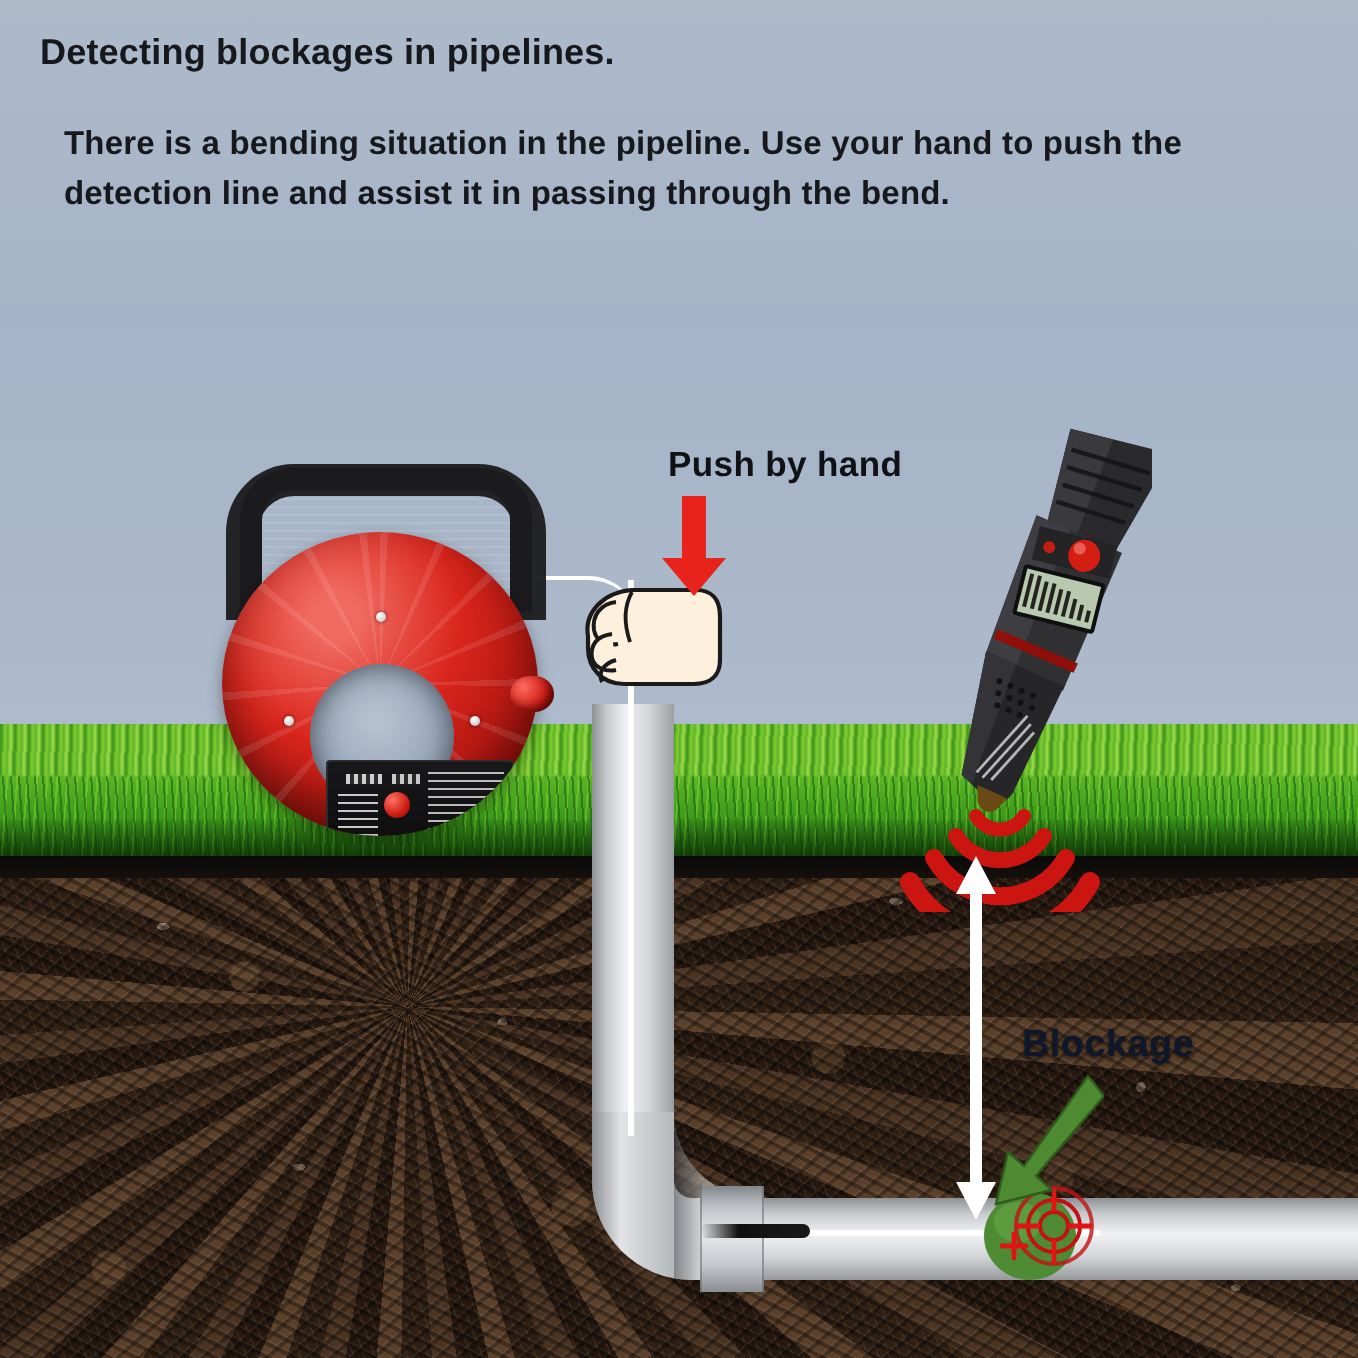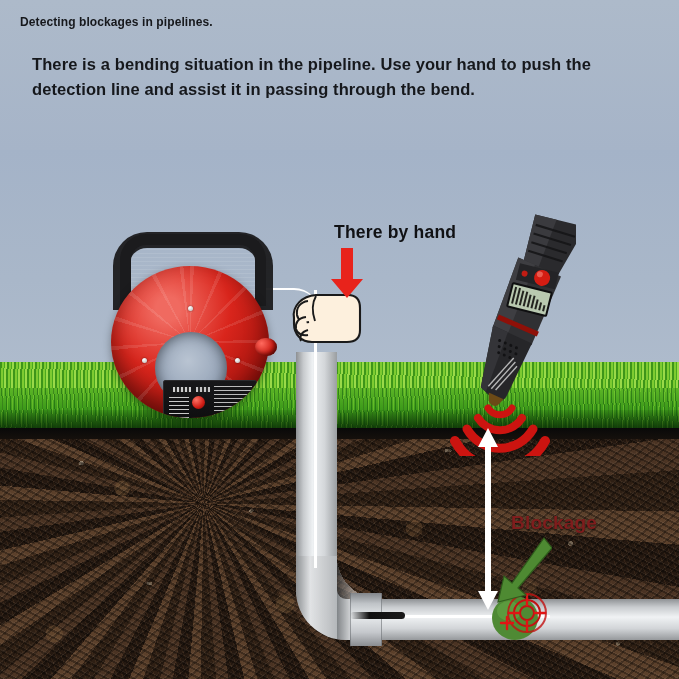--- a/index.html
+++ b/index.html
@@ -11,21 +11,21 @@
   }
   #stage{position:relative;width:679px;height:679px;overflow:hidden;}
 
   
   .header{
     position:absolute;left:0;top:0;width:679px;height:150px;
     background:linear-gradient(#adbaca,#a6b4c8);
     box-sizing:border-box;padding:14px 18px 0 20px;
   }
   .h-line1{
-    font-size:12px;font-weight:600;color:#16181c;letter-spacing:.1px;
+    font-size:18px;font-weight:600;color:#16181c;letter-spacing:.1px;
     line-height:1.35;margin:0 0 22px 0;
   }
   .h-line2{
     font-size:16.5px;font-weight:600;color:#16181c;letter-spacing:.1px;
     line-height:1.5;margin:12px;max-width:645px;
   }
 
   
   .sky{
     position:absolute;left:0;top:150px;width:679px;height:215px;
@@ -223,21 +223,21 @@
 
   
   .waves{position:absolute;left:440px;top:396px;width:120px;height:60px;z-index:13;}
 
   
   .depth-arrow{position:absolute;left:477px;top:428px;width:22px;height:182px;z-index:15;}
 
   
   .blockage-label{
     position:absolute;left:511px;top:512px;
-    font-size:19px;font-weight:700;color:#7f1d1d;letter-spacing:.2px;z-index:16;
+    font-size:19px;font-weight:700;color:#0f172a;letter-spacing:.2px;z-index:16;
     text-shadow:0 1px 2px rgba(0,0,0,.6);
   }
   .blockage-arrow{position:absolute;left:492px;top:536px;width:60px;height:70px;z-index:16;}
   .blockage-blob{position:absolute;left:489px;top:591px;width:62px;height:52px;z-index:15;}
 </style>
 </head>
 <body>
 
 <div id="stage">
 
@@ -289,21 +289,21 @@
   <div class="hand">
     <svg width="78" height="58" viewBox="0 0 78 58">
       <path d="M8 30 C6 18, 16 8, 30 7 L62 7 C70 7, 74 12, 74 20 L74 42 C74 50, 69 54, 61 54 L26 54 C15 54, 8 46, 8 36 Z" fill="#fdf0dd" stroke="#1a1a1a" stroke-width="2.1" stroke-linejoin="round"></path>
       <path d="M22 13 C14 14, 10 20, 11 27 C12 33, 18 35, 23 34" fill="#fdf0dd" stroke="#1a1a1a" stroke-width="2"></path>
       <path d="M20 29 C12 30, 9 35, 10 41 C11 46, 17 48, 22 47" fill="#fdf0dd" stroke="#1a1a1a" stroke-width="2"></path>
       <path d="M22 42 C15 44, 13 49, 15 53" fill="none" stroke="#1a1a1a" stroke-width="2"></path>
       <path d="M30 8 C26 15, 26 24, 29 33" fill="none" stroke="#1a1a1a" stroke-width="1.9"></path>
     </svg>
   </div>
 
-  <div class="push-label">There by hand</div>
+  <div class="push-label">Push by hand</div>
   <div class="push-arrow">
     <svg width="34" height="50" viewBox="0 0 34 50">
       <path d="M11 0 H23 V31 H33 L17 50 L1 31 H11 Z" fill="#e8231b"></path>
     </svg>
   </div>
 
   <div class="detector">
     <svg width="110" height="210" viewBox="0 0 110 210">
       <g transform="rotate(14 55 105)">
 

